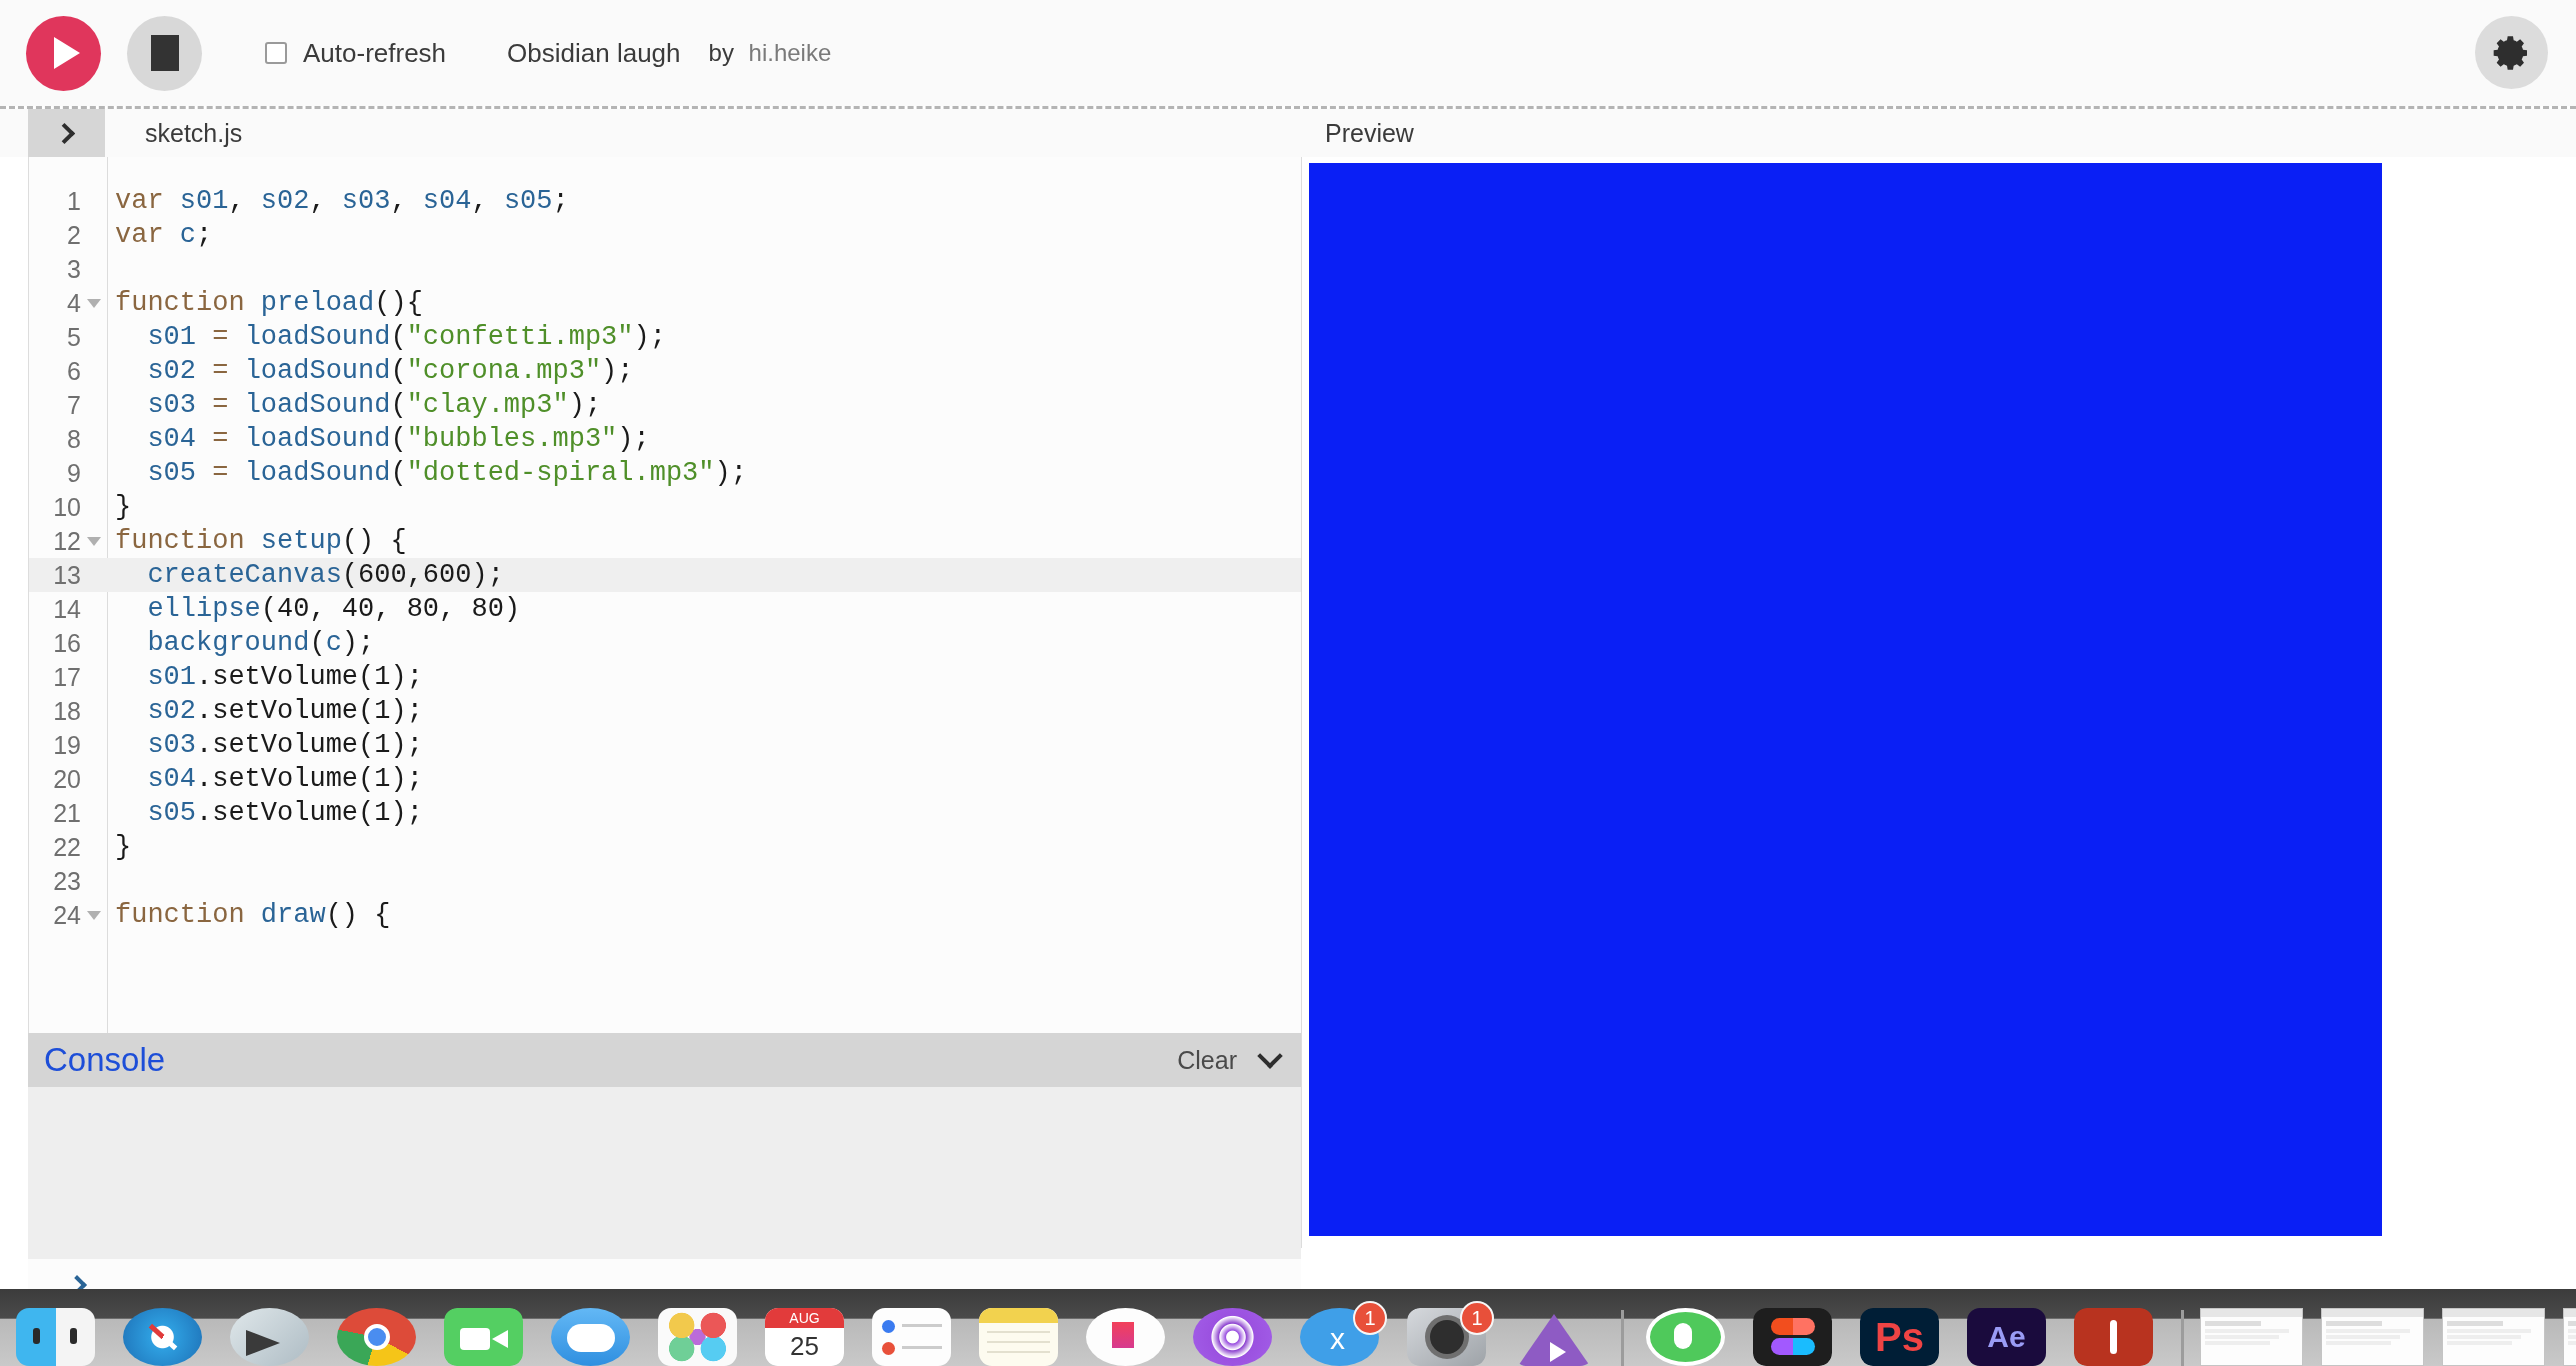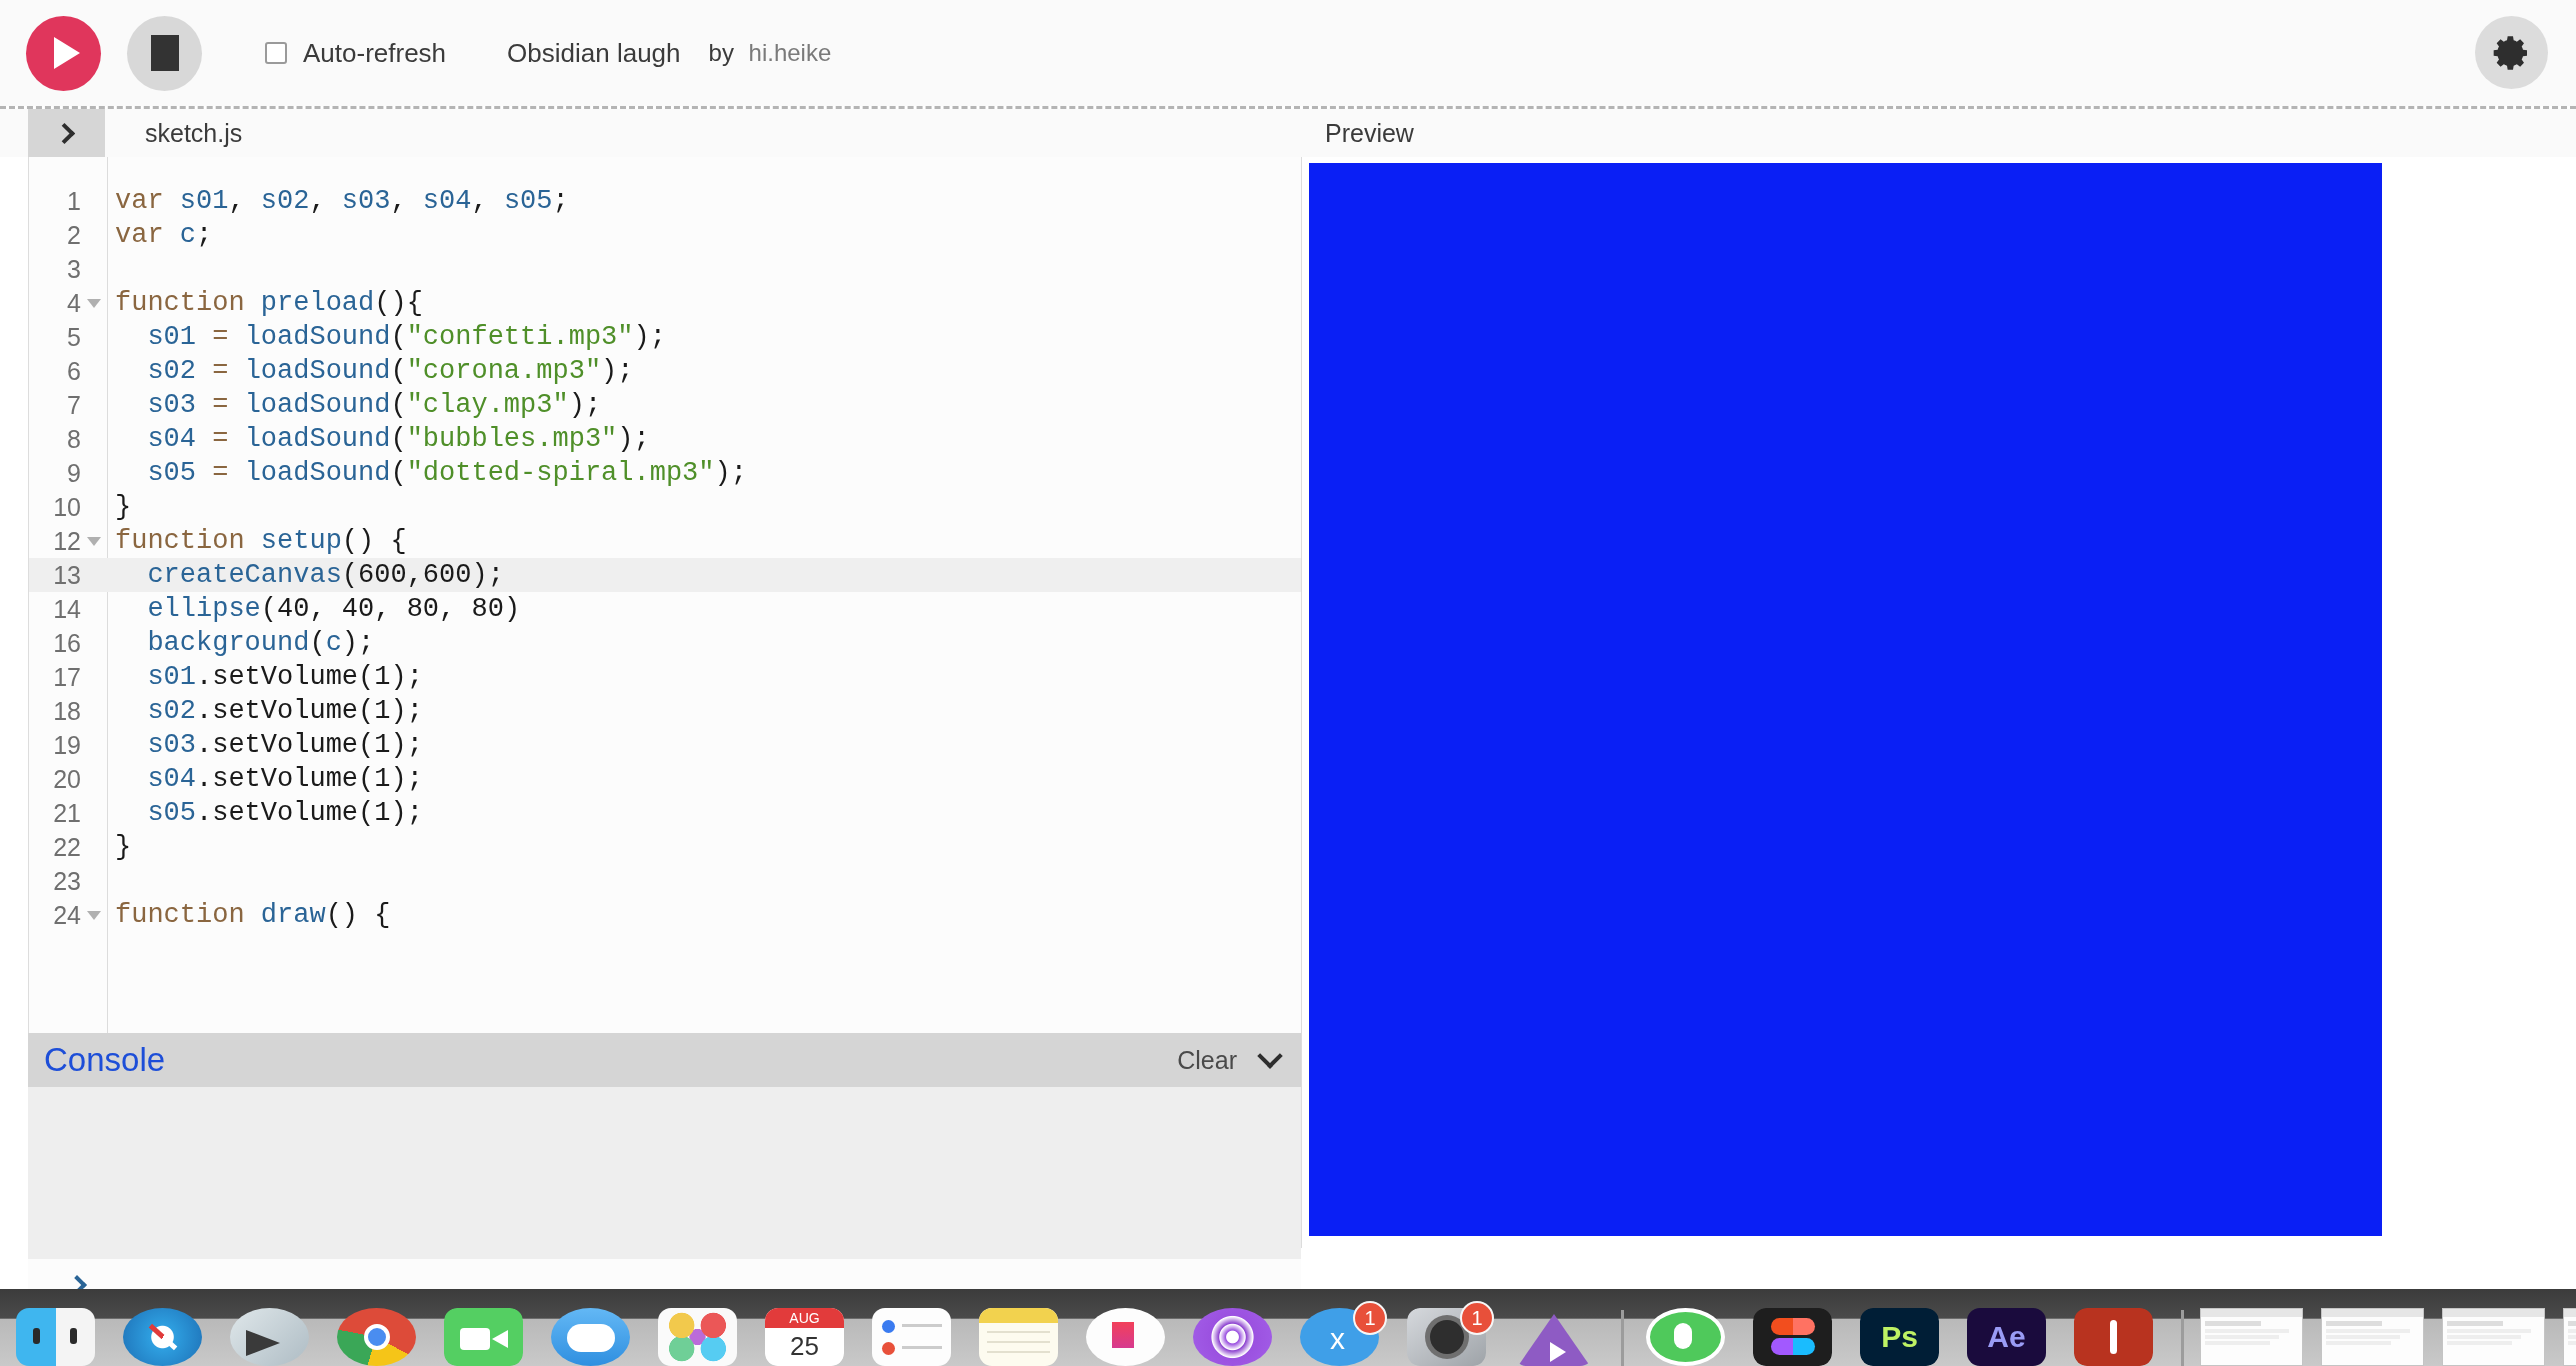--- a/index.html
+++ b/index.html
@@ -463,21 +463,21 @@
     <div class="dock-item">
       <div class="dock-ico" style="position: absolute;">
         <div style="width:100%;height:100%;border-radius:13px;background:#1e1e1e">
           <div style="position:absolute;top:10px;left:18px;width:44px;height:17px;border-radius:9px;background:linear-gradient(90deg,#f24e1e 50%,#ff7262 50%)"></div>
           <div style="position:absolute;top:30px;left:18px;width:44px;height:17px;border-radius:9px;background:linear-gradient(90deg,#a259ff 50%,#1abcfe 50%)"></div>
         </div>
       </div>
     </div>
     <div class="dock-item">
       <div class="dock-ico" style="position: absolute;">
-        <div style="width:100%;height:100%;border-radius:13px;background:#001e36;color:#bef264;font-size:30px;font-family:'Liberation Sans',sans-serif;text-align:center;line-height:58px;font-weight:bold">Ps</div>
+        <div style="width:100%;height:100%;border-radius:13px;background:#001e36;color:#ef4444;font-size:40px;font-family:'Liberation Sans',sans-serif;text-align:center;line-height:58px;font-weight:bold">Ps</div>
       </div>
     </div>
     <div class="dock-item">
       <div class="dock-ico" style="position: absolute;">
         <div style="width:100%;height:100%;border-radius:6px;background:#1a0b3d;color:#9a9cf5;font-size:30px;font-family:'Liberation Sans',sans-serif;text-align:center;line-height:58px;font-weight:bold">Ae</div>
       </div>
     </div>
     <div class="dock-item">
       <div class="dock-ico" style="position: absolute;">
         <div style="width:100%;height:100%;border-radius:13px;background:#b8331f">

